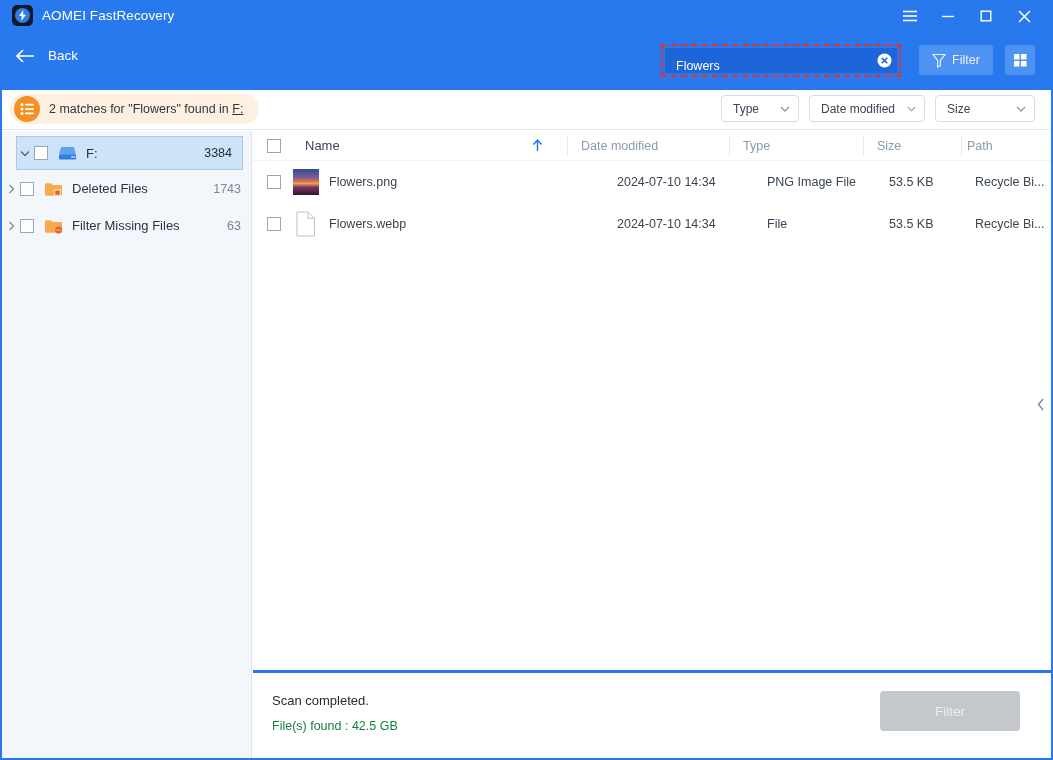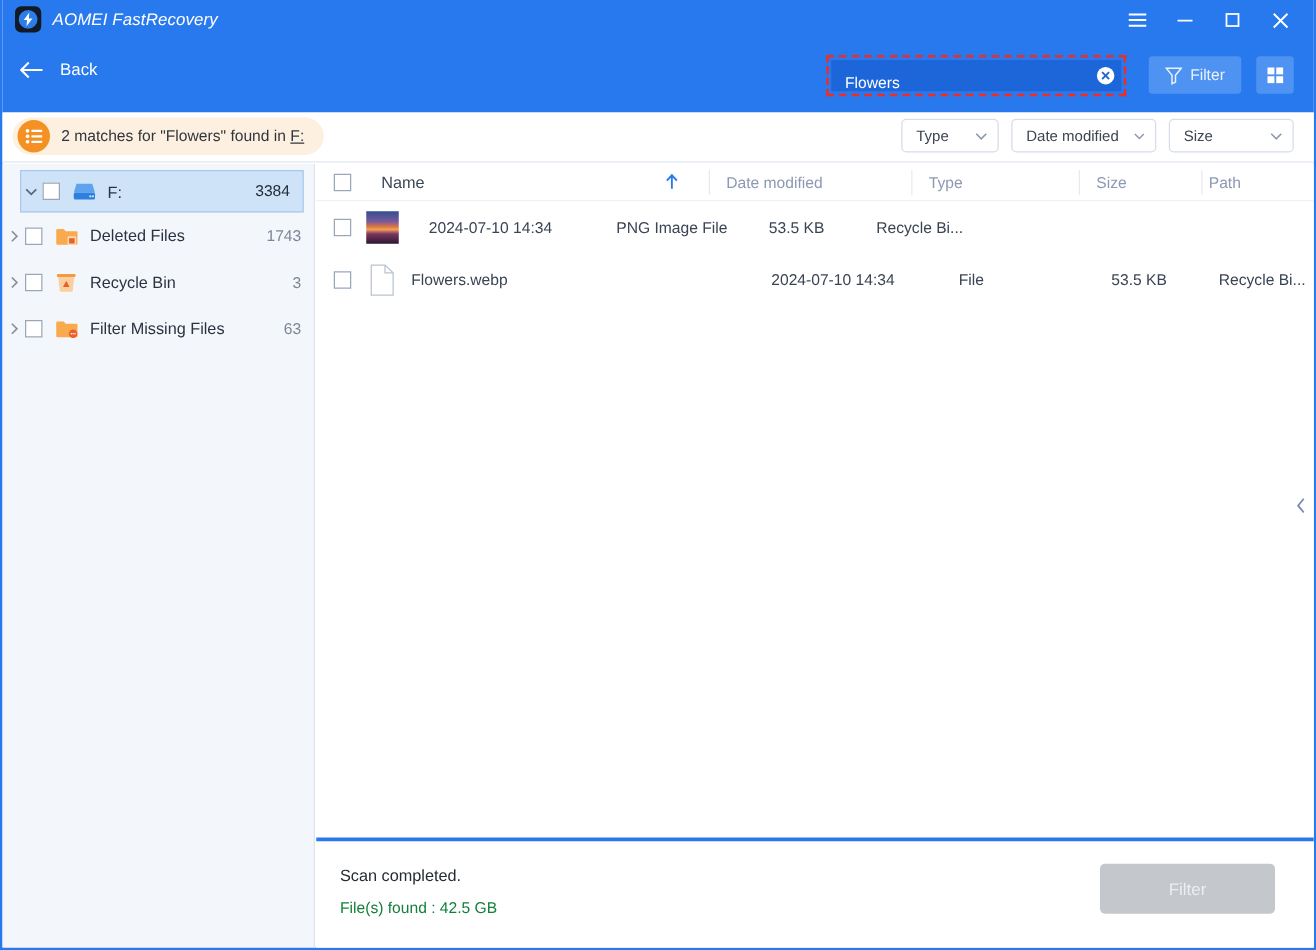--- a/index.html
+++ b/index.html
@@ -32,21 +32,21 @@
     background: #111a26;
     display: flex; align-items: center; justify-content: center;
     flex: none;
   }
   .app-logo .dot {
     width: 15px; height: 15px; border-radius: 50%;
     background: #2b7de9;
     display: flex; align-items: center; justify-content: center;
   }
   .app-title {
-    color: #ffffff; font-size: 13.5px; letter-spacing: .1px; font-style: italic;
+    color: #ffffff; font-size: 13.5px; letter-spacing: .1px;
   }
 
   .win-controls {
     position: absolute; right: 8px; top: 2px;
     display: flex; align-items: center;
   }
   .win-btn {
     width: 38px; height: 28px;
     display: flex; align-items: center; justify-content: center;
     cursor: default;
@@ -411,37 +411,20 @@
         <svg width="19" height="16" viewBox="0 0 19 16">
             <path d="M1 3.2a1 1 0 011-1h5l1.5 1.8H17a1 1 0 011 1v8.8a1 1 0 01-1 1H2a1 1 0 01-1-1z" fill="#f9aa4c"></path>
             <rect x="10" y="8" width="7" height="7" rx="1" fill="#fbd7ad"></rect>
             <path d="M11.3 9.6h4.4v4.2h-4.4z" fill="#e8612c"></path>
           </svg>
       </div>
       <div class="tv-label">Deleted Files</div>
       <div class="tv-count">1743</div>
     </div>
 
-    <div class="tree-item child">
-      <div class="twisty">
-        <svg width="7" height="10" viewBox="0 0 7 10">
-            <polyline points="1.5,1 5.5,5 1.5,9" fill="none" stroke="#8490a0" stroke-width="1.4"></polyline>
-          </svg>
-      </div>
-      <div class="tv-check"></div>
-      <div class="tv-icon">
-        <svg width="18" height="16" viewBox="0 0 18 16">
-            <path d="M2.5 3h13l-1.3 11.5a1 1 0 01-1 .9H4.8a1 1 0 01-1-.9z" fill="#fbd0a0"></path>
-            <rect x="1.5" y="1.2" width="15" height="2.4" rx="1" fill="#f59a3e"></rect>
-            <path d="M9 6.5l2.6 5H6.4z" fill="#e8612c"></path>
-          </svg>
-      </div>
-      <div class="tv-label">Recycle Bin</div>
-      <div class="tv-count">3</div>
-    </div>
 
     <div class="tree-item child">
       <div class="twisty">
         <svg width="7" height="10" viewBox="0 0 7 10">
             <polyline points="1.5,1 5.5,5 1.5,9" fill="none" stroke="#8490a0" stroke-width="1.4"></polyline>
           </svg>
       </div>
       <div class="tv-check"></div>
       <div class="tv-icon">
         <svg width="19" height="16" viewBox="0 0 19 16">
@@ -484,20 +467,21 @@
       <div class="th th-path sep">
         <span>Path</span>
       </div>
     </div>
 
     <div class="row">
       <div class="row-check"></div>
       <div class="row-thumb">
           <div class="thumb-img"></div>
         </div>
+      <div class="row-name">Flowers.png</div>
       <div class="c-date">2024-07-10 14:34</div>
       <div class="c-type">PNG Image File</div>
       <div class="c-size">53.5 KB</div>
       <div class="c-path">Recycle Bi...</div>
     </div>
 
     <div class="row">
       <div class="row-check"></div>
       <div class="row-thumb">
         <svg width="22" height="26" viewBox="0 0 22 26" style="margin-left:2px">

